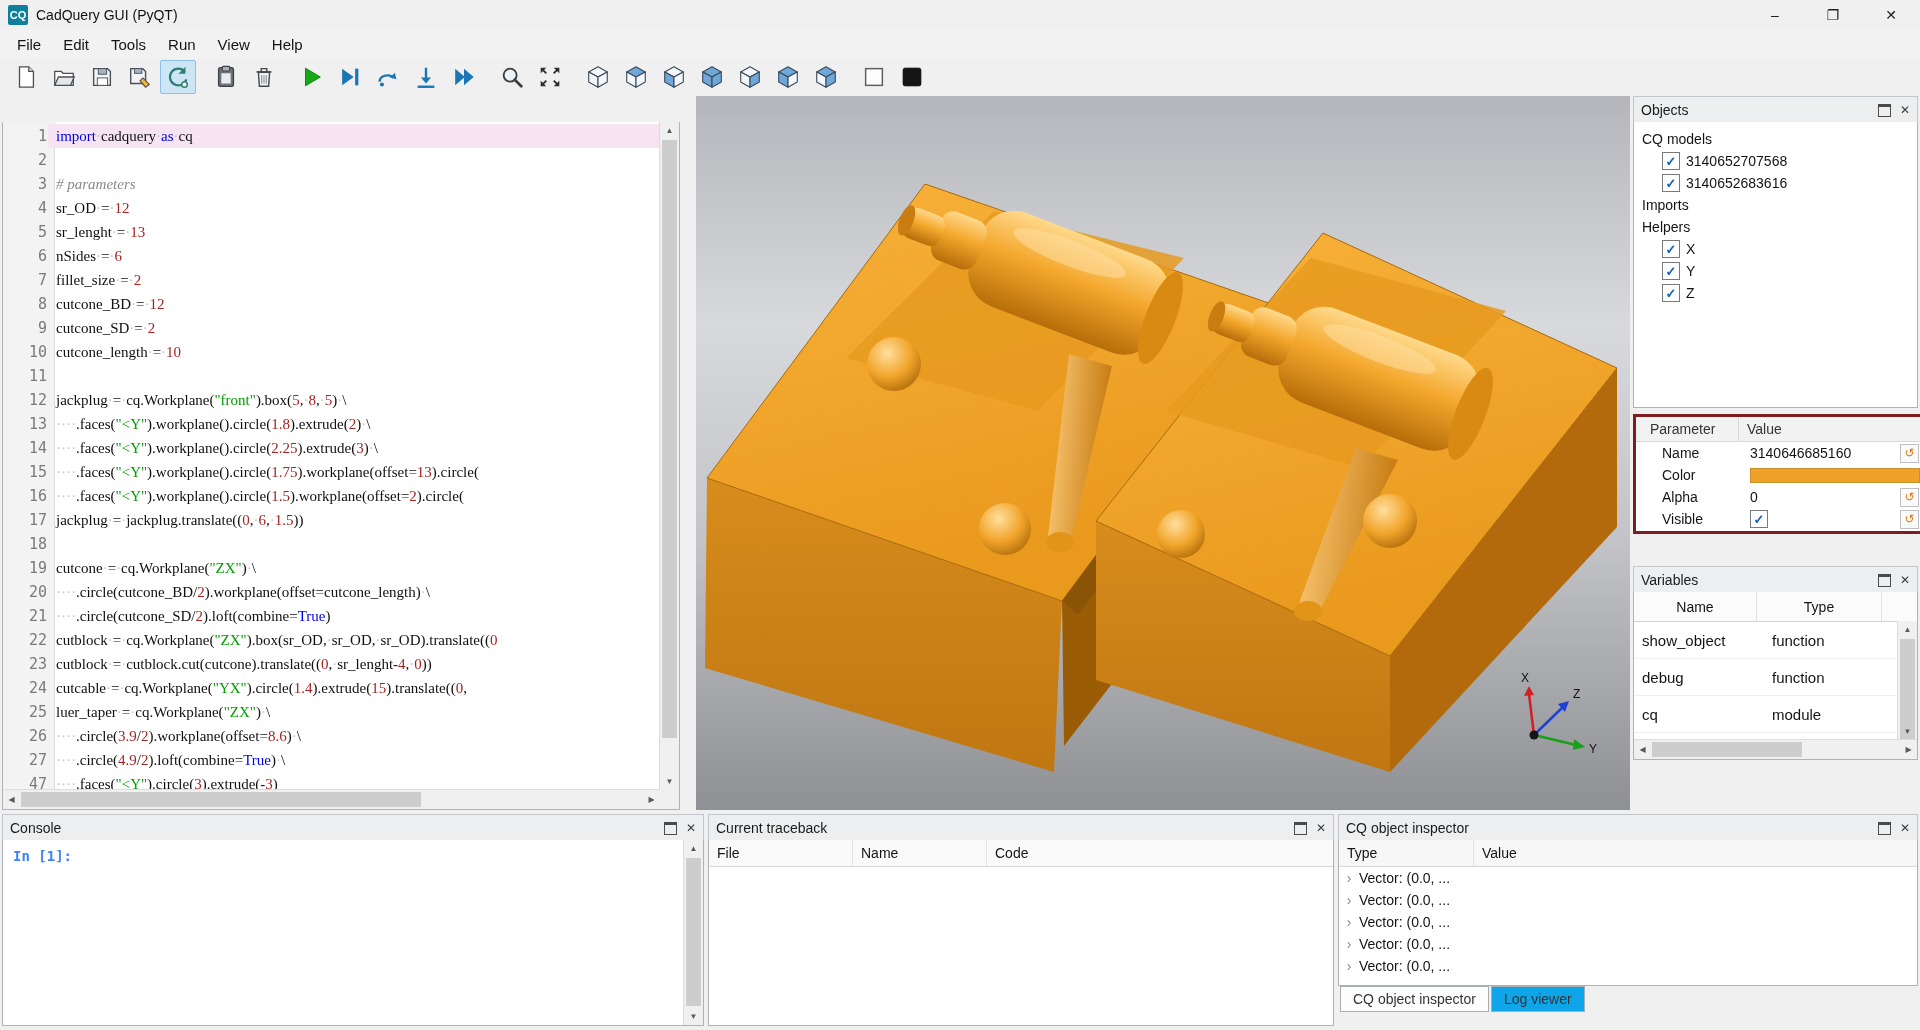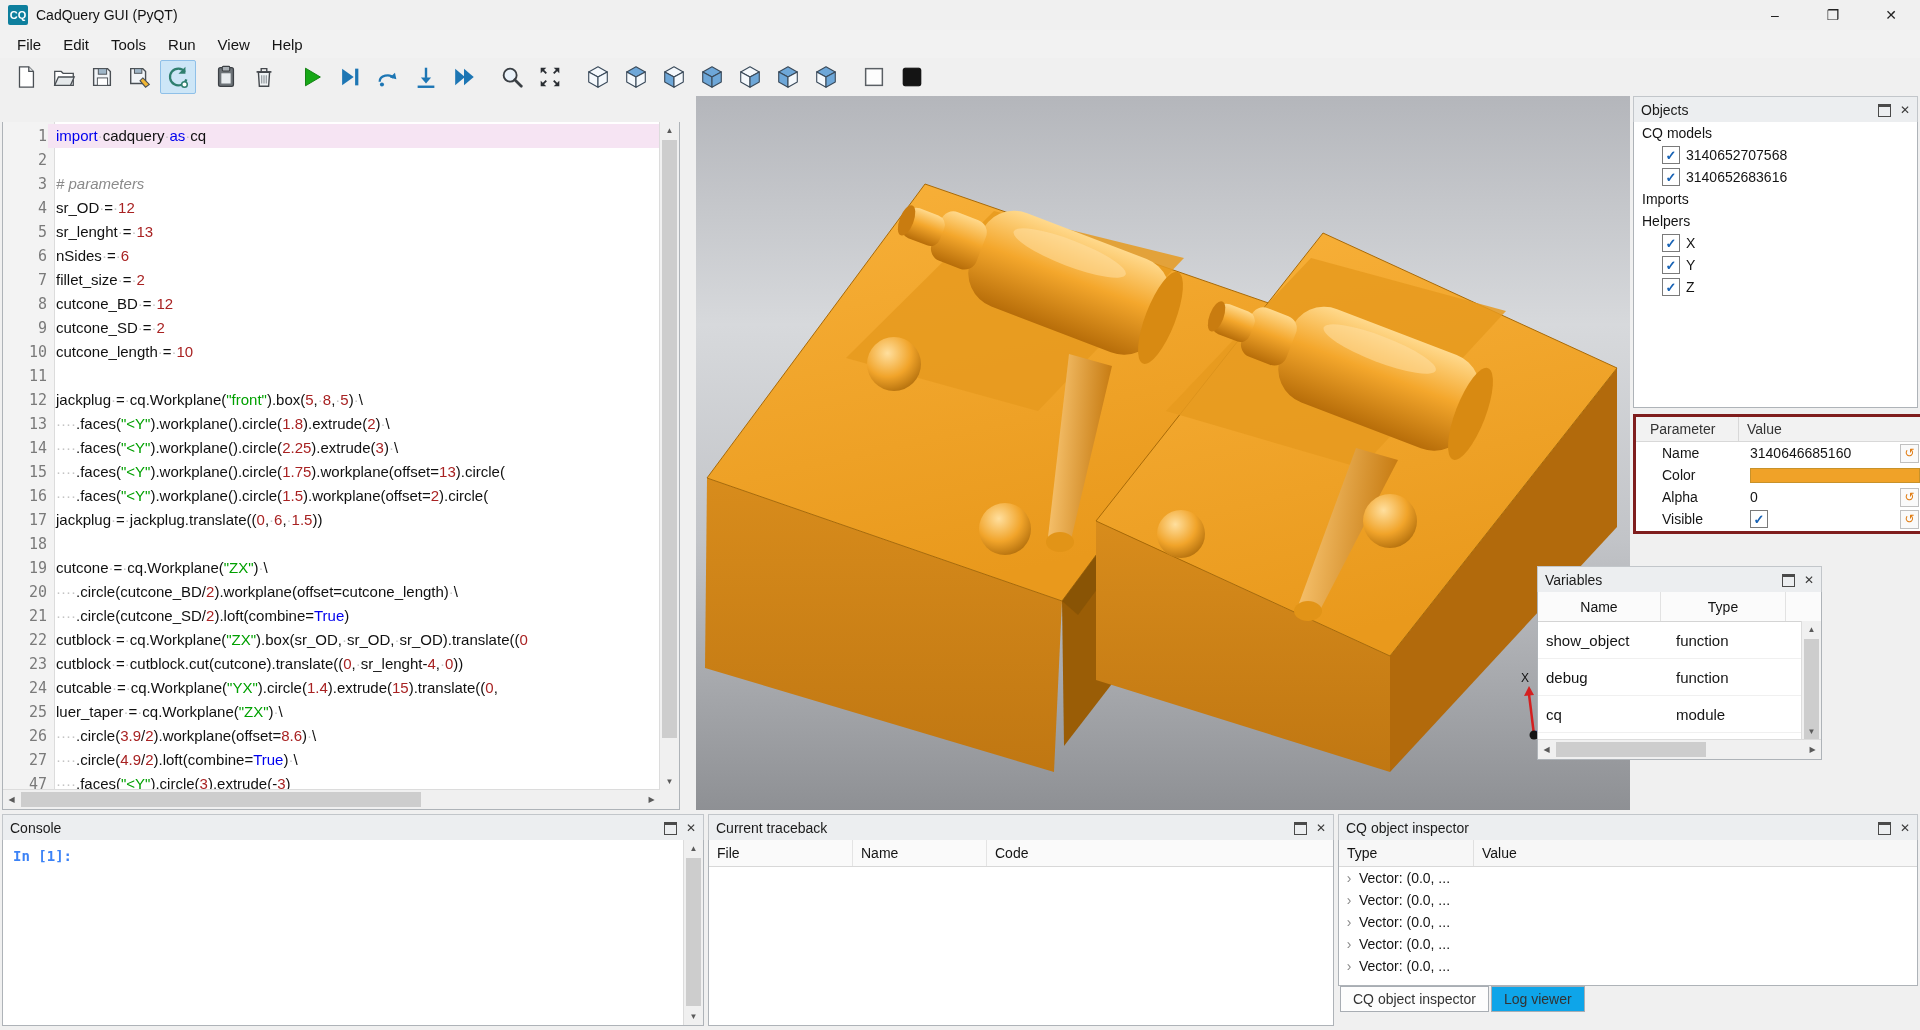--- a/index.html
+++ b/index.html
@@ -48,54 +48,54 @@
   .hthumb{position:absolute;top:2px;bottom:2px;background:#cdcdcd}
   .corner{position:absolute;right:0;bottom:0;width:19px;height:19px;background:#f0f0f0}
 
   
   #editorPanel{left:2px;top:96px;width:678px;height:714px}
   #gutter{position:absolute;left:0;top:0;bottom:19px;width:44px;background:#f3f3f3;border-right:1px solid #dcdcdc;
           font-family:"DejaVu Sans Mono",monospace;font-size:15px;color:#7a7a7a;text-align:right;
           padding:2px 7px 0 0;overflow:hidden}
   .gl{height:24px;line-height:24px}
   #codeArea{position:absolute;left:45px;top:0;right:19px;bottom:19px;overflow:hidden;
-            font-family:Liberation Sans, sans-serif;font-size:15px;padding-top:2px;white-space:pre}
+            font-family:Liberation Serif, serif;font-size:15px;padding-top:2px;white-space:pre}
   .cl{height:24px;line-height:24px;padding-left:8px}
   .cl.hl{background:#f6e4f3}
   .tk-k{color:#0000ee}.tk-s{color:#00a000}.tk-n{color:#a82222}
   .tk-c{color:#8a8a8a;font-style:italic}.tk-w{color:#c4c4c4}.tk-p{color:#101010}
   #editorPanel .vscroll{bottom:19px}
   #editorPanel .hscroll{right:19px}
 
   
   #viewport{position:absolute;left:696px;top:96px;width:934px;height:714px}
 
   
   #objectsPanel{left:1633px;top:96px;width:285px;height:312px}
-  #objectsTree{padding-top:0}
+  #objectsTree{padding-top:6px}
   .trow{height:22px;display:flex;align-items:center;gap:6px;font-size:14px}
   .cb{width:16px;height:16px;border:1px solid #7a7a7a;background:#fff;display:inline-flex;
       align-items:center;justify-content:center;flex:none}
   .cb.checked::before{content:"✓";font-size:13px;font-weight:bold;color:#1862b4;line-height:1}
 
   
   #propsBox{position:absolute;left:1633px;top:414px;width:285px;height:114px;background:#fff;border:3px solid #7f1d1d}
   .prophead{display:flex;height:24px;background:#f2f2f2;border-bottom:1px solid #d8d8d8;font-size:14px;color:#333}
   .ph1{width:88px;padding-left:14px;border-right:1px solid #d8d8d8;display:flex;align-items:center}
   .ph2{flex:1;padding-left:8px;display:flex;align-items:center}
   .prow{display:flex;height:22px;align-items:center;font-size:14px}
   .plabel{width:88px;padding-left:26px;flex:none}
   .pvalue{flex:1;display:flex;align-items:center}
   .swatch{width:168px;height:13px;border:1px solid #c8922a}
   .resetbtn{width:17px;height:17px;border:1px solid #c0c0c0;background:#fafafa;margin-right:2px;
             display:flex;align-items:center;justify-content:center;flex:none}
   .resetbtn::before{content:"↺";color:#e07b10;font-size:12px;line-height:1}
 
   
-  #variablesPanel{left:1537px;top:566px;width:285px;height:194px}
+  #variablesPanel{left:1633px;top:566px;width:285px;height:194px}
   .vcolhead{display:flex;height:29px;border-bottom:1px solid #d4d4d4;background:#fbfbfb;font-size:14px}
   .vch{display:flex;align-items:center;justify-content:center;border-right:1px solid #e2e2e2}
   .vch.c1{width:122px}.vch.c2{width:124px}.vch.c3{flex:1;border-right:none}
   .vrow{display:flex;height:36px;align-items:center;font-size:15px;border-bottom:1px solid #f0f0f0}
   .vc{overflow:hidden;white-space:nowrap}
   .vc.c1{width:122px;padding-left:8px;flex:none}.vc.c2{width:124px;padding-left:8px;flex:none}.vc.c3{flex:1;padding-left:4px}
   #variablesPanel .vscroll{top:29px;bottom:19px}
   #variablesPanel .hscroll{right:0}
 
   

